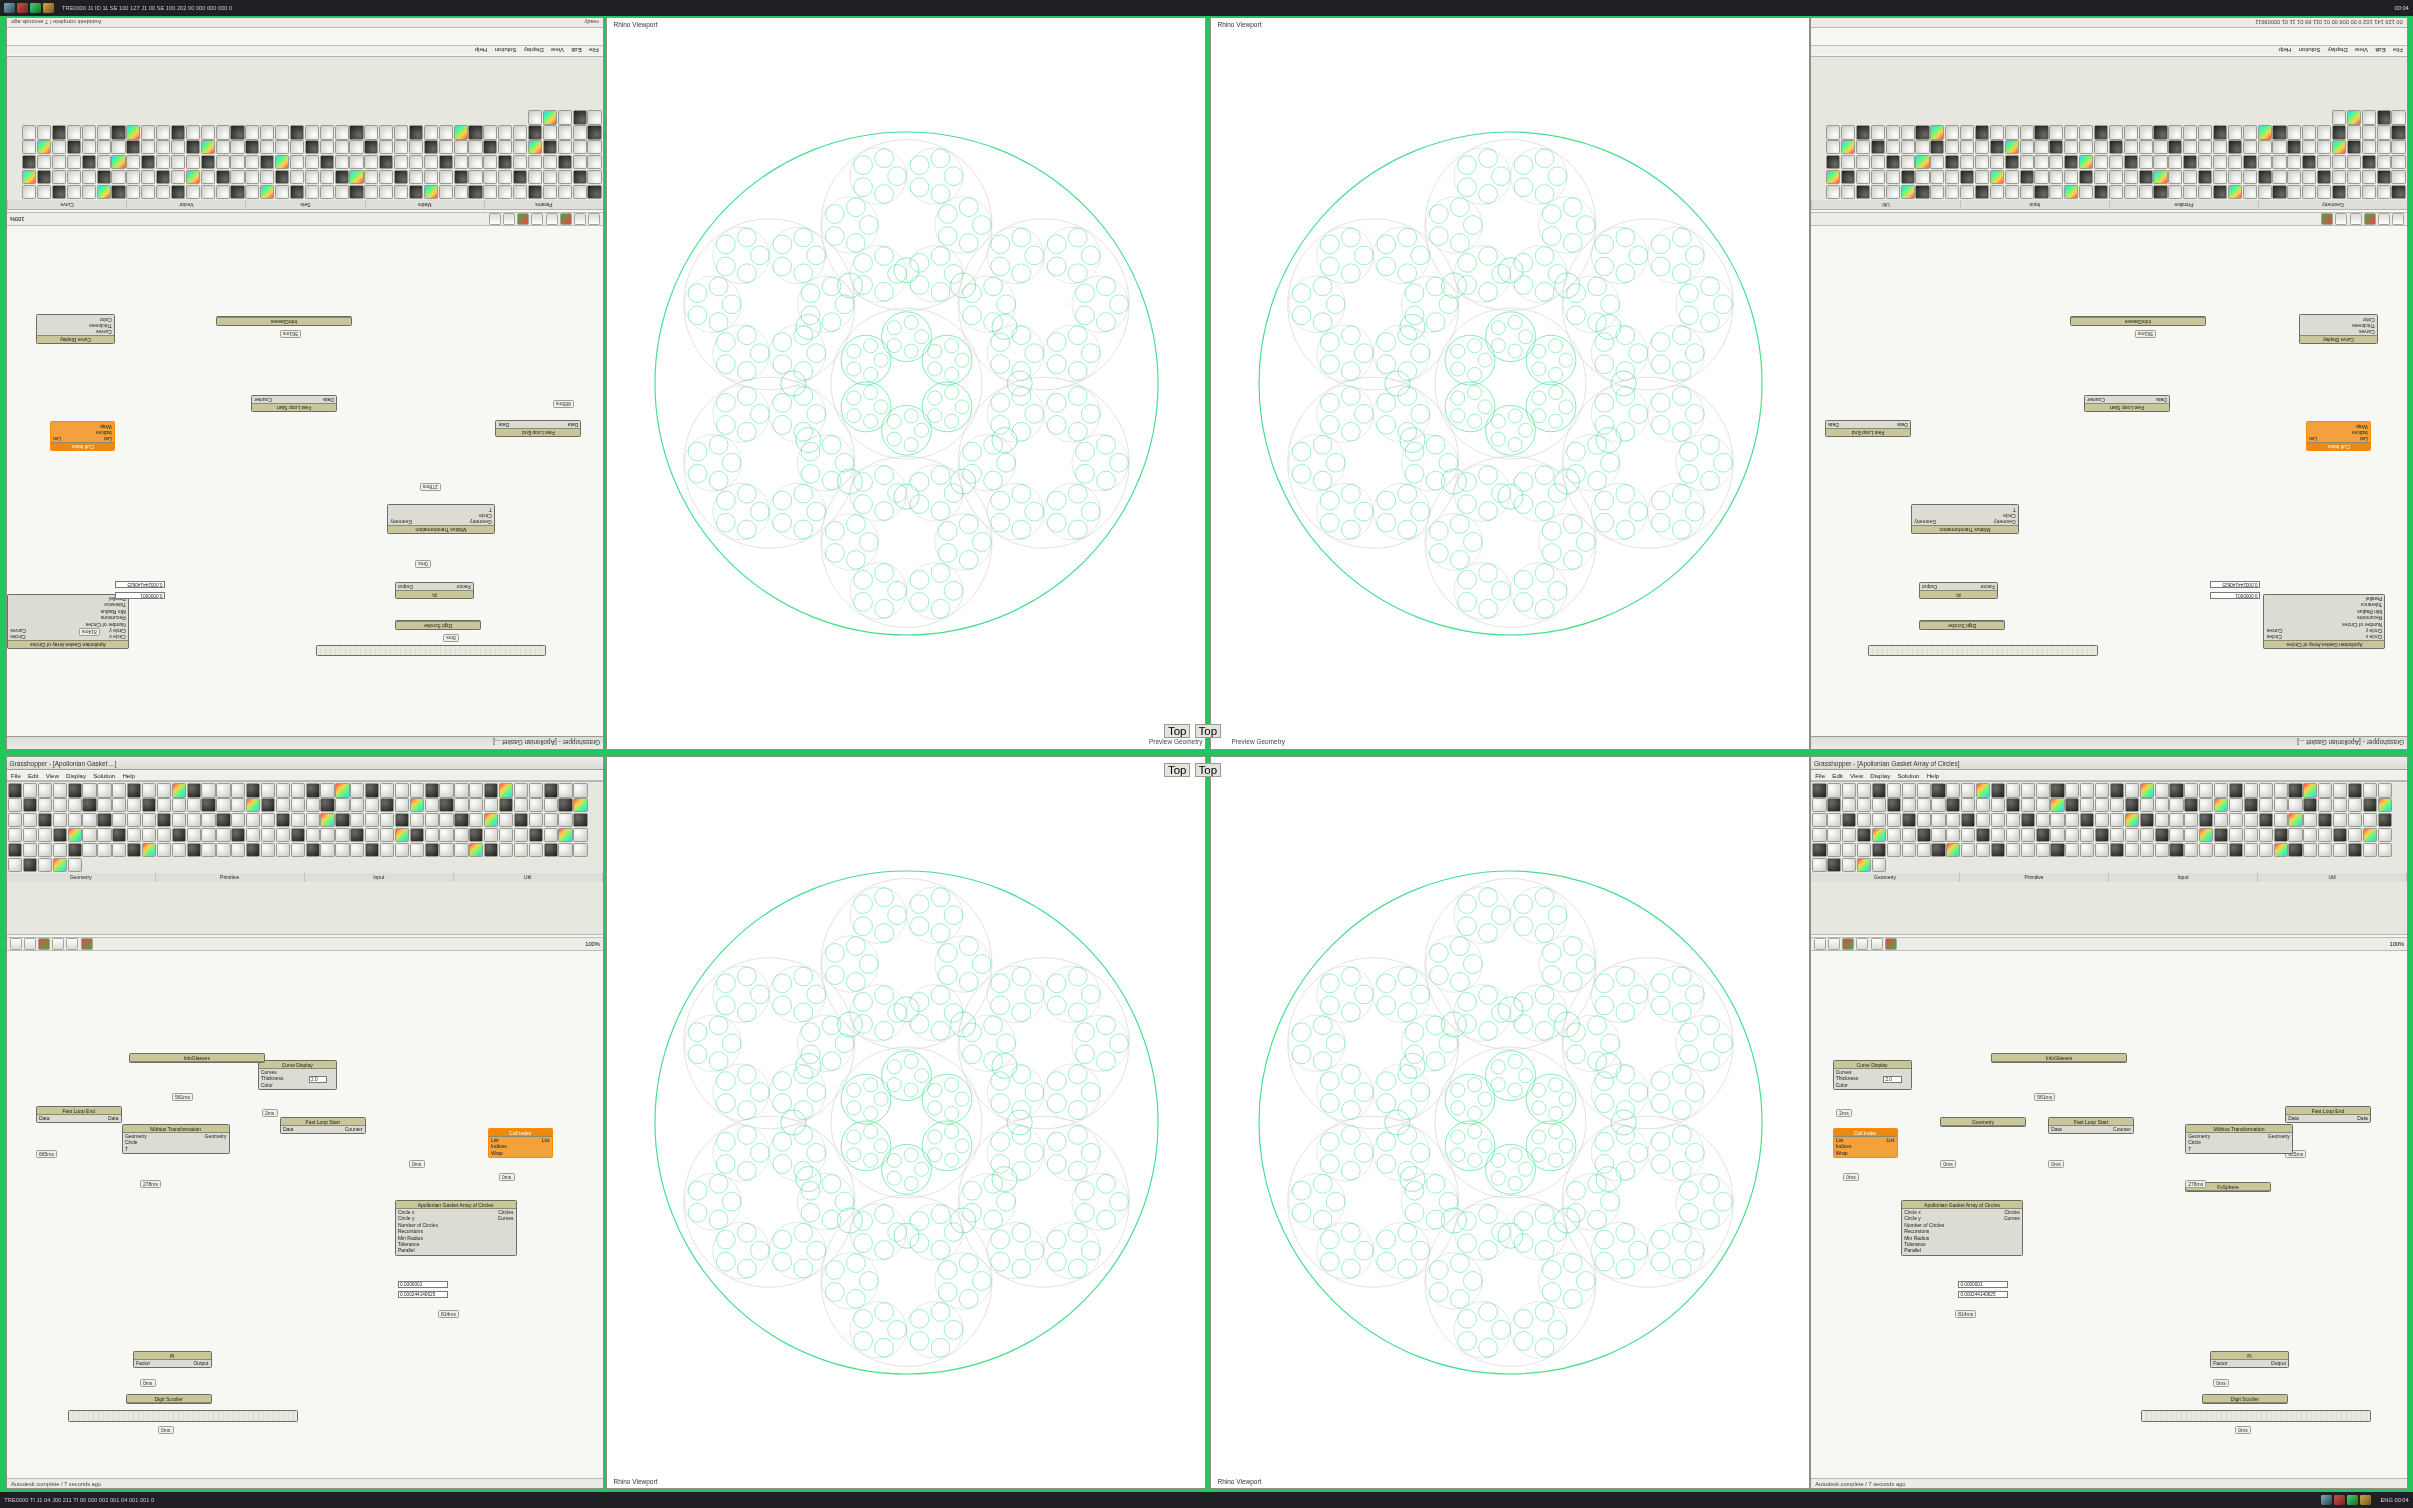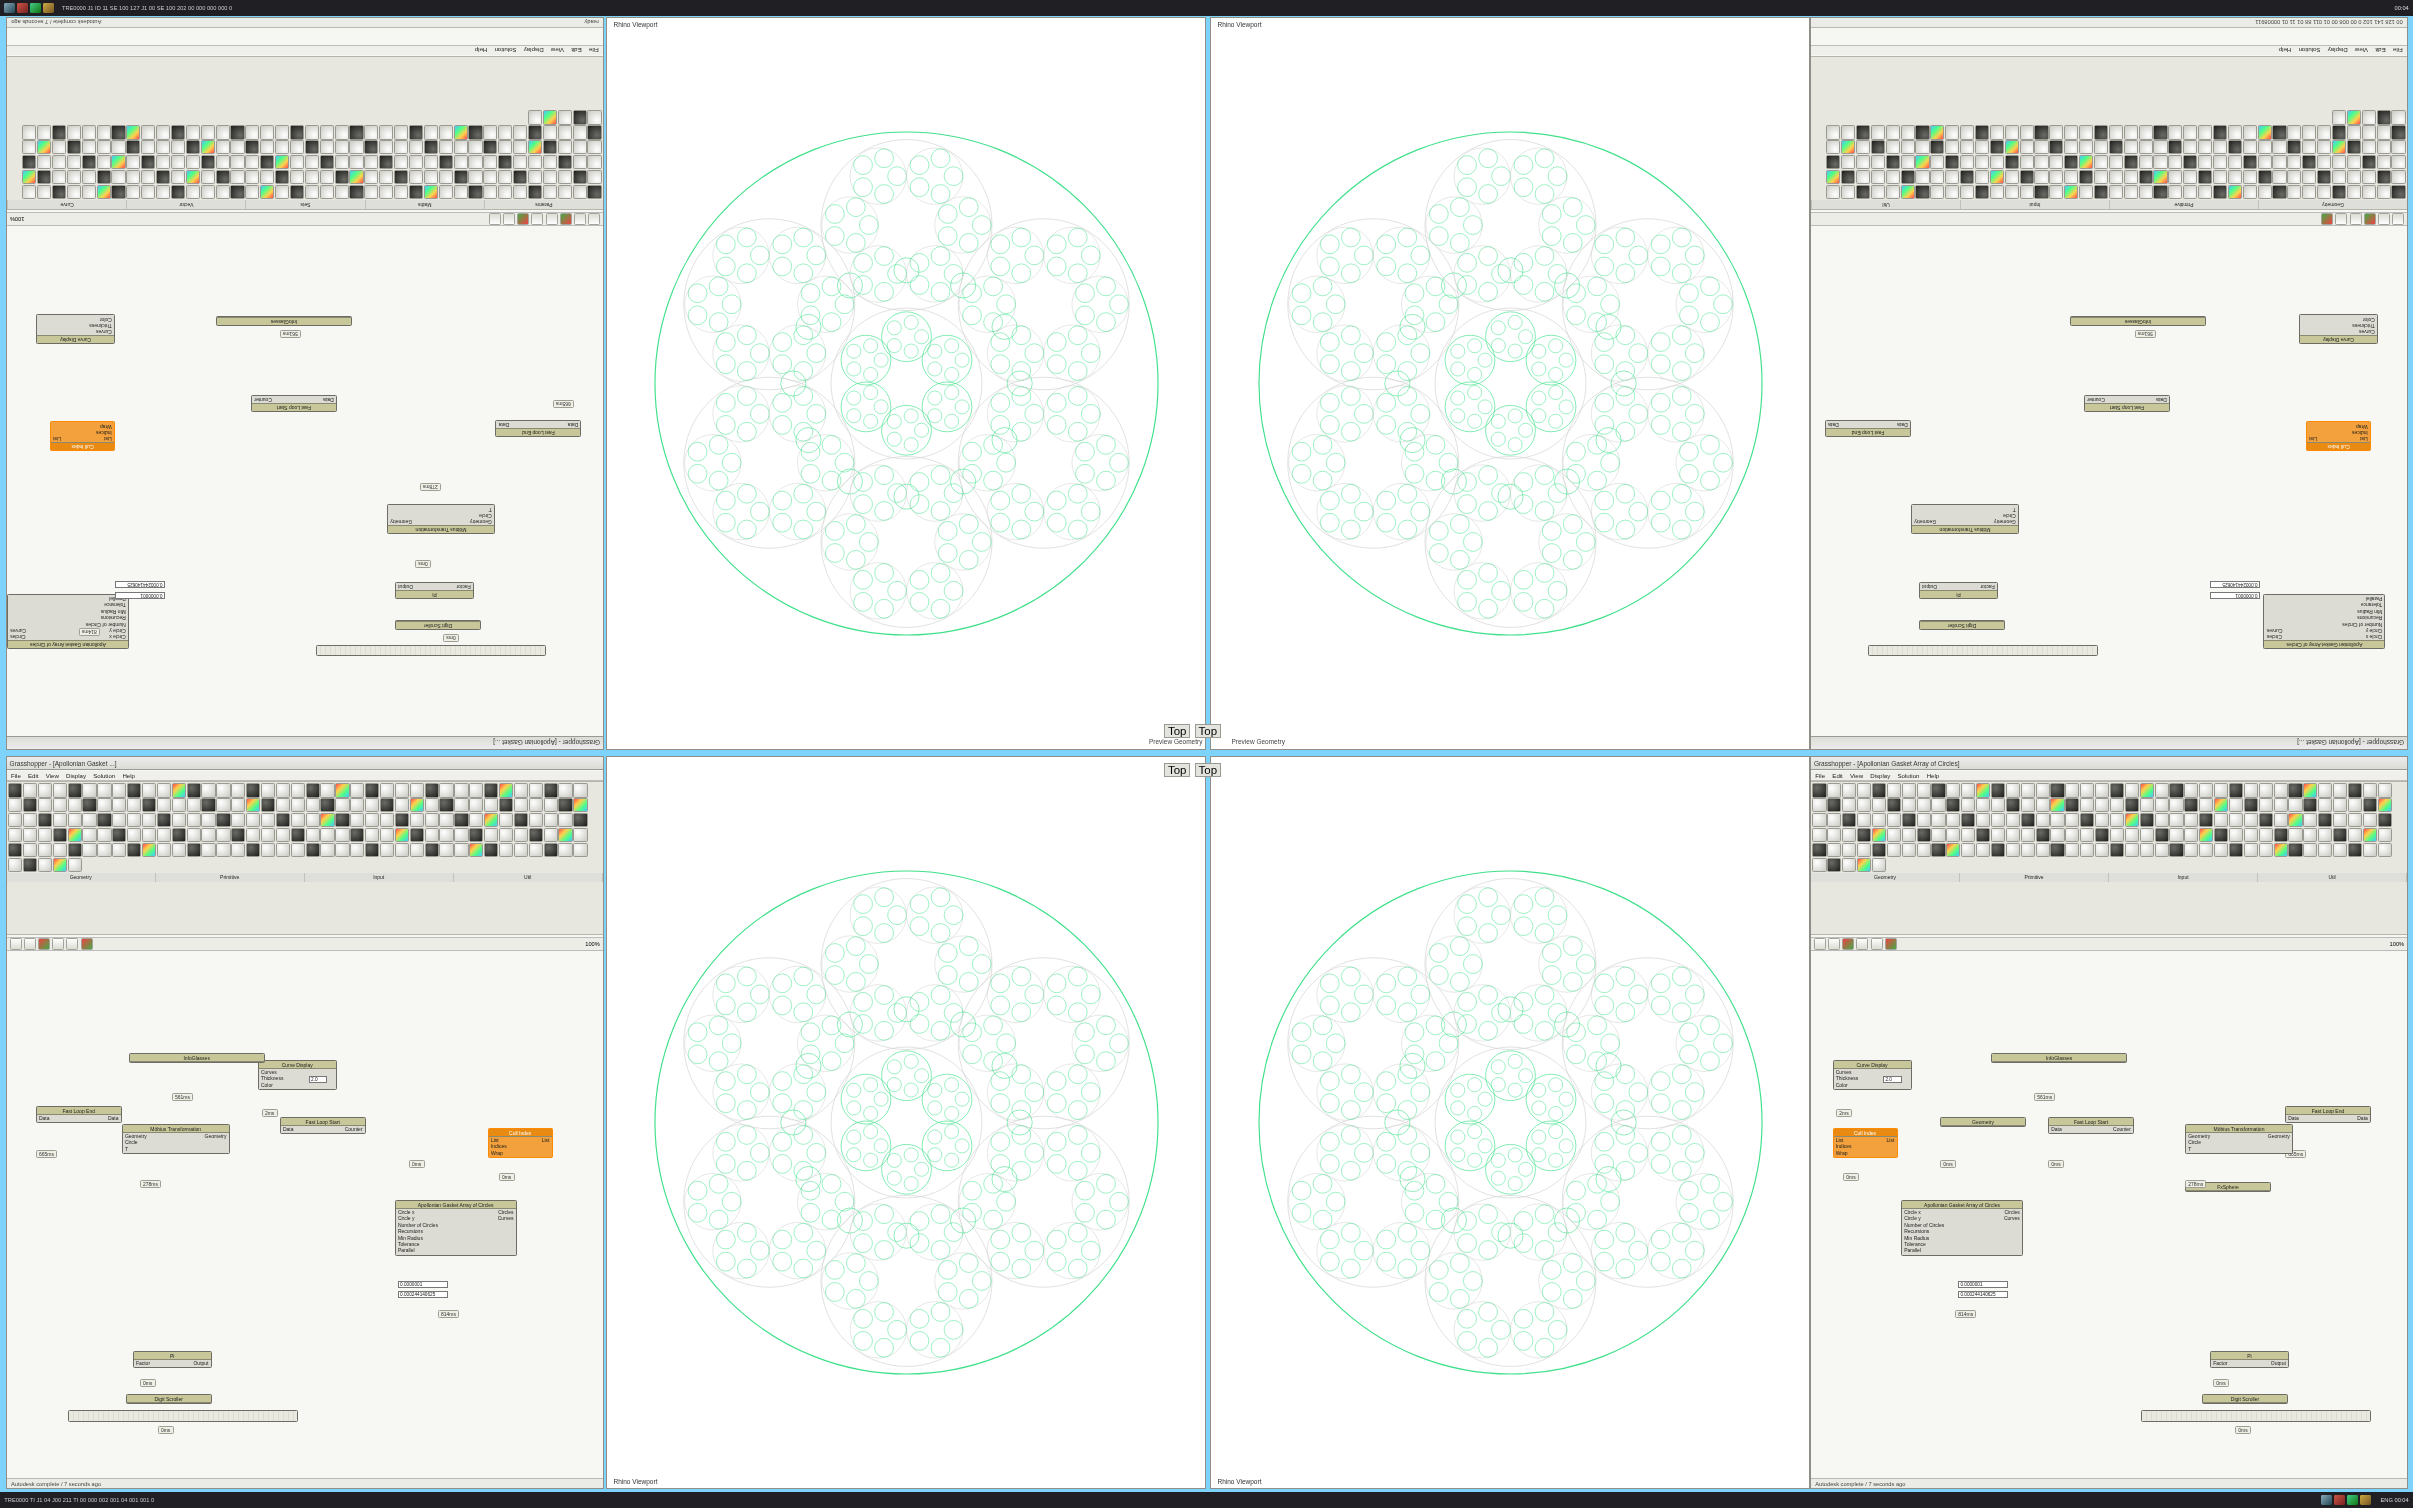--- a/index.html
+++ b/index.html
@@ -1,16 +1,16 @@
 <!DOCTYPE html>
 <html style="font-size:11.5px"><head>
 <meta charset="utf-8">
 <style>
   html,body{margin:0;padding:0;background:#d8d8d0;font-family:"Liberation Sans",sans-serif;}
-  #root{position:relative;width:2413px;height:1508px;overflow:hidden;background:#7dd3fc;}
+  #root{position:relative;width:2413px;height:1508px;overflow:hidden;background:#22c55e;}
 
   
   .pane{position:absolute;background:#f6f6f3;border:0.7px solid #8f8f88;box-sizing:border-box;overflow:hidden;}
   .rot180{transform:rotate(180deg);}
   .titlebar{height:13px;background:linear-gradient(#ececec,#dcdcd6);border-bottom:0.7px solid #9a9a94;font-size:6.5px;color:#333;display:flex;align-items:center;padding:0 2.9px;box-sizing:border-box;white-space:nowrap;overflow:hidden;}
   .menubar{height:10px;background:#efefeb;border-bottom:0.7px solid #bdbdb6;display:flex;align-items:center;gap:7.2px;padding:0 4.3px;font-size:6.1px;color:#222;box-sizing:border-box;}
   .statusbar{position:absolute;left:0;right:0;bottom:0;height:10px;background:#ececE6;border-top:0.7px solid #b9b9b2;font-size:5.7px;color:#444;display:flex;align-items:center;justify-content:space-between;padding:0 4.3px;box-sizing:border-box;}
 
   
   .gh-canvas{position:absolute;left:0;right:0;background:#f7f7f4;}

